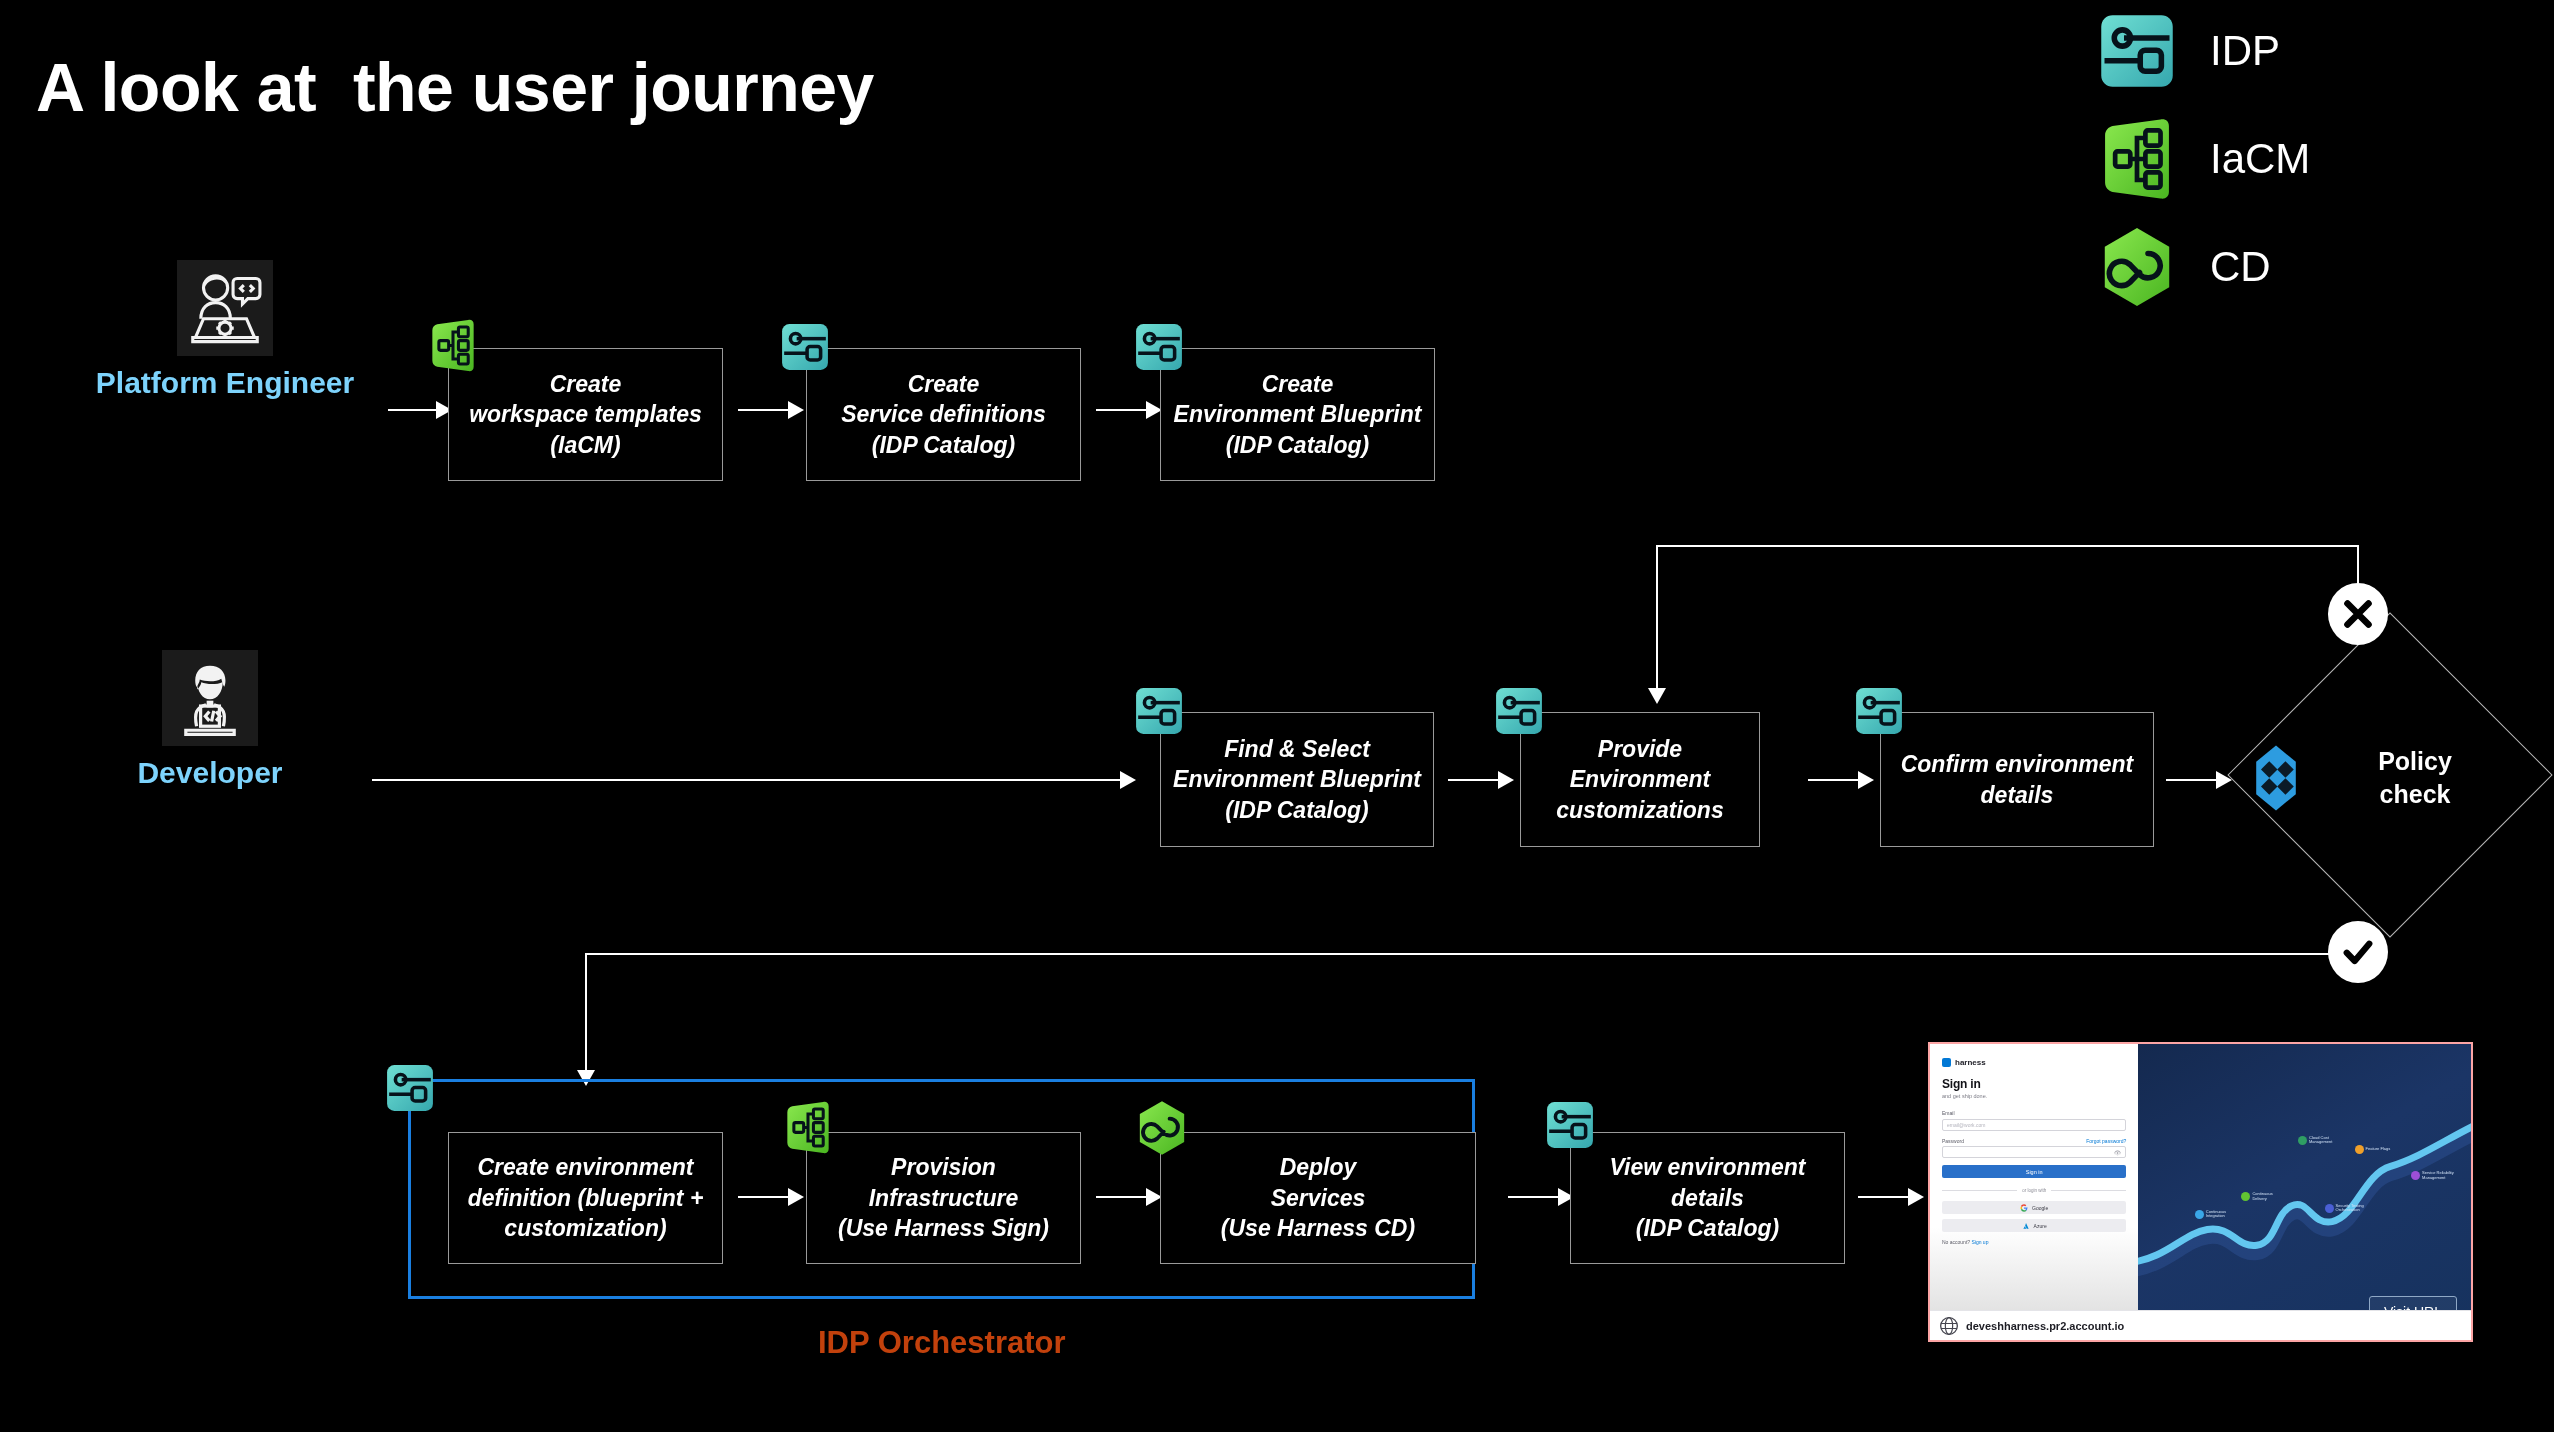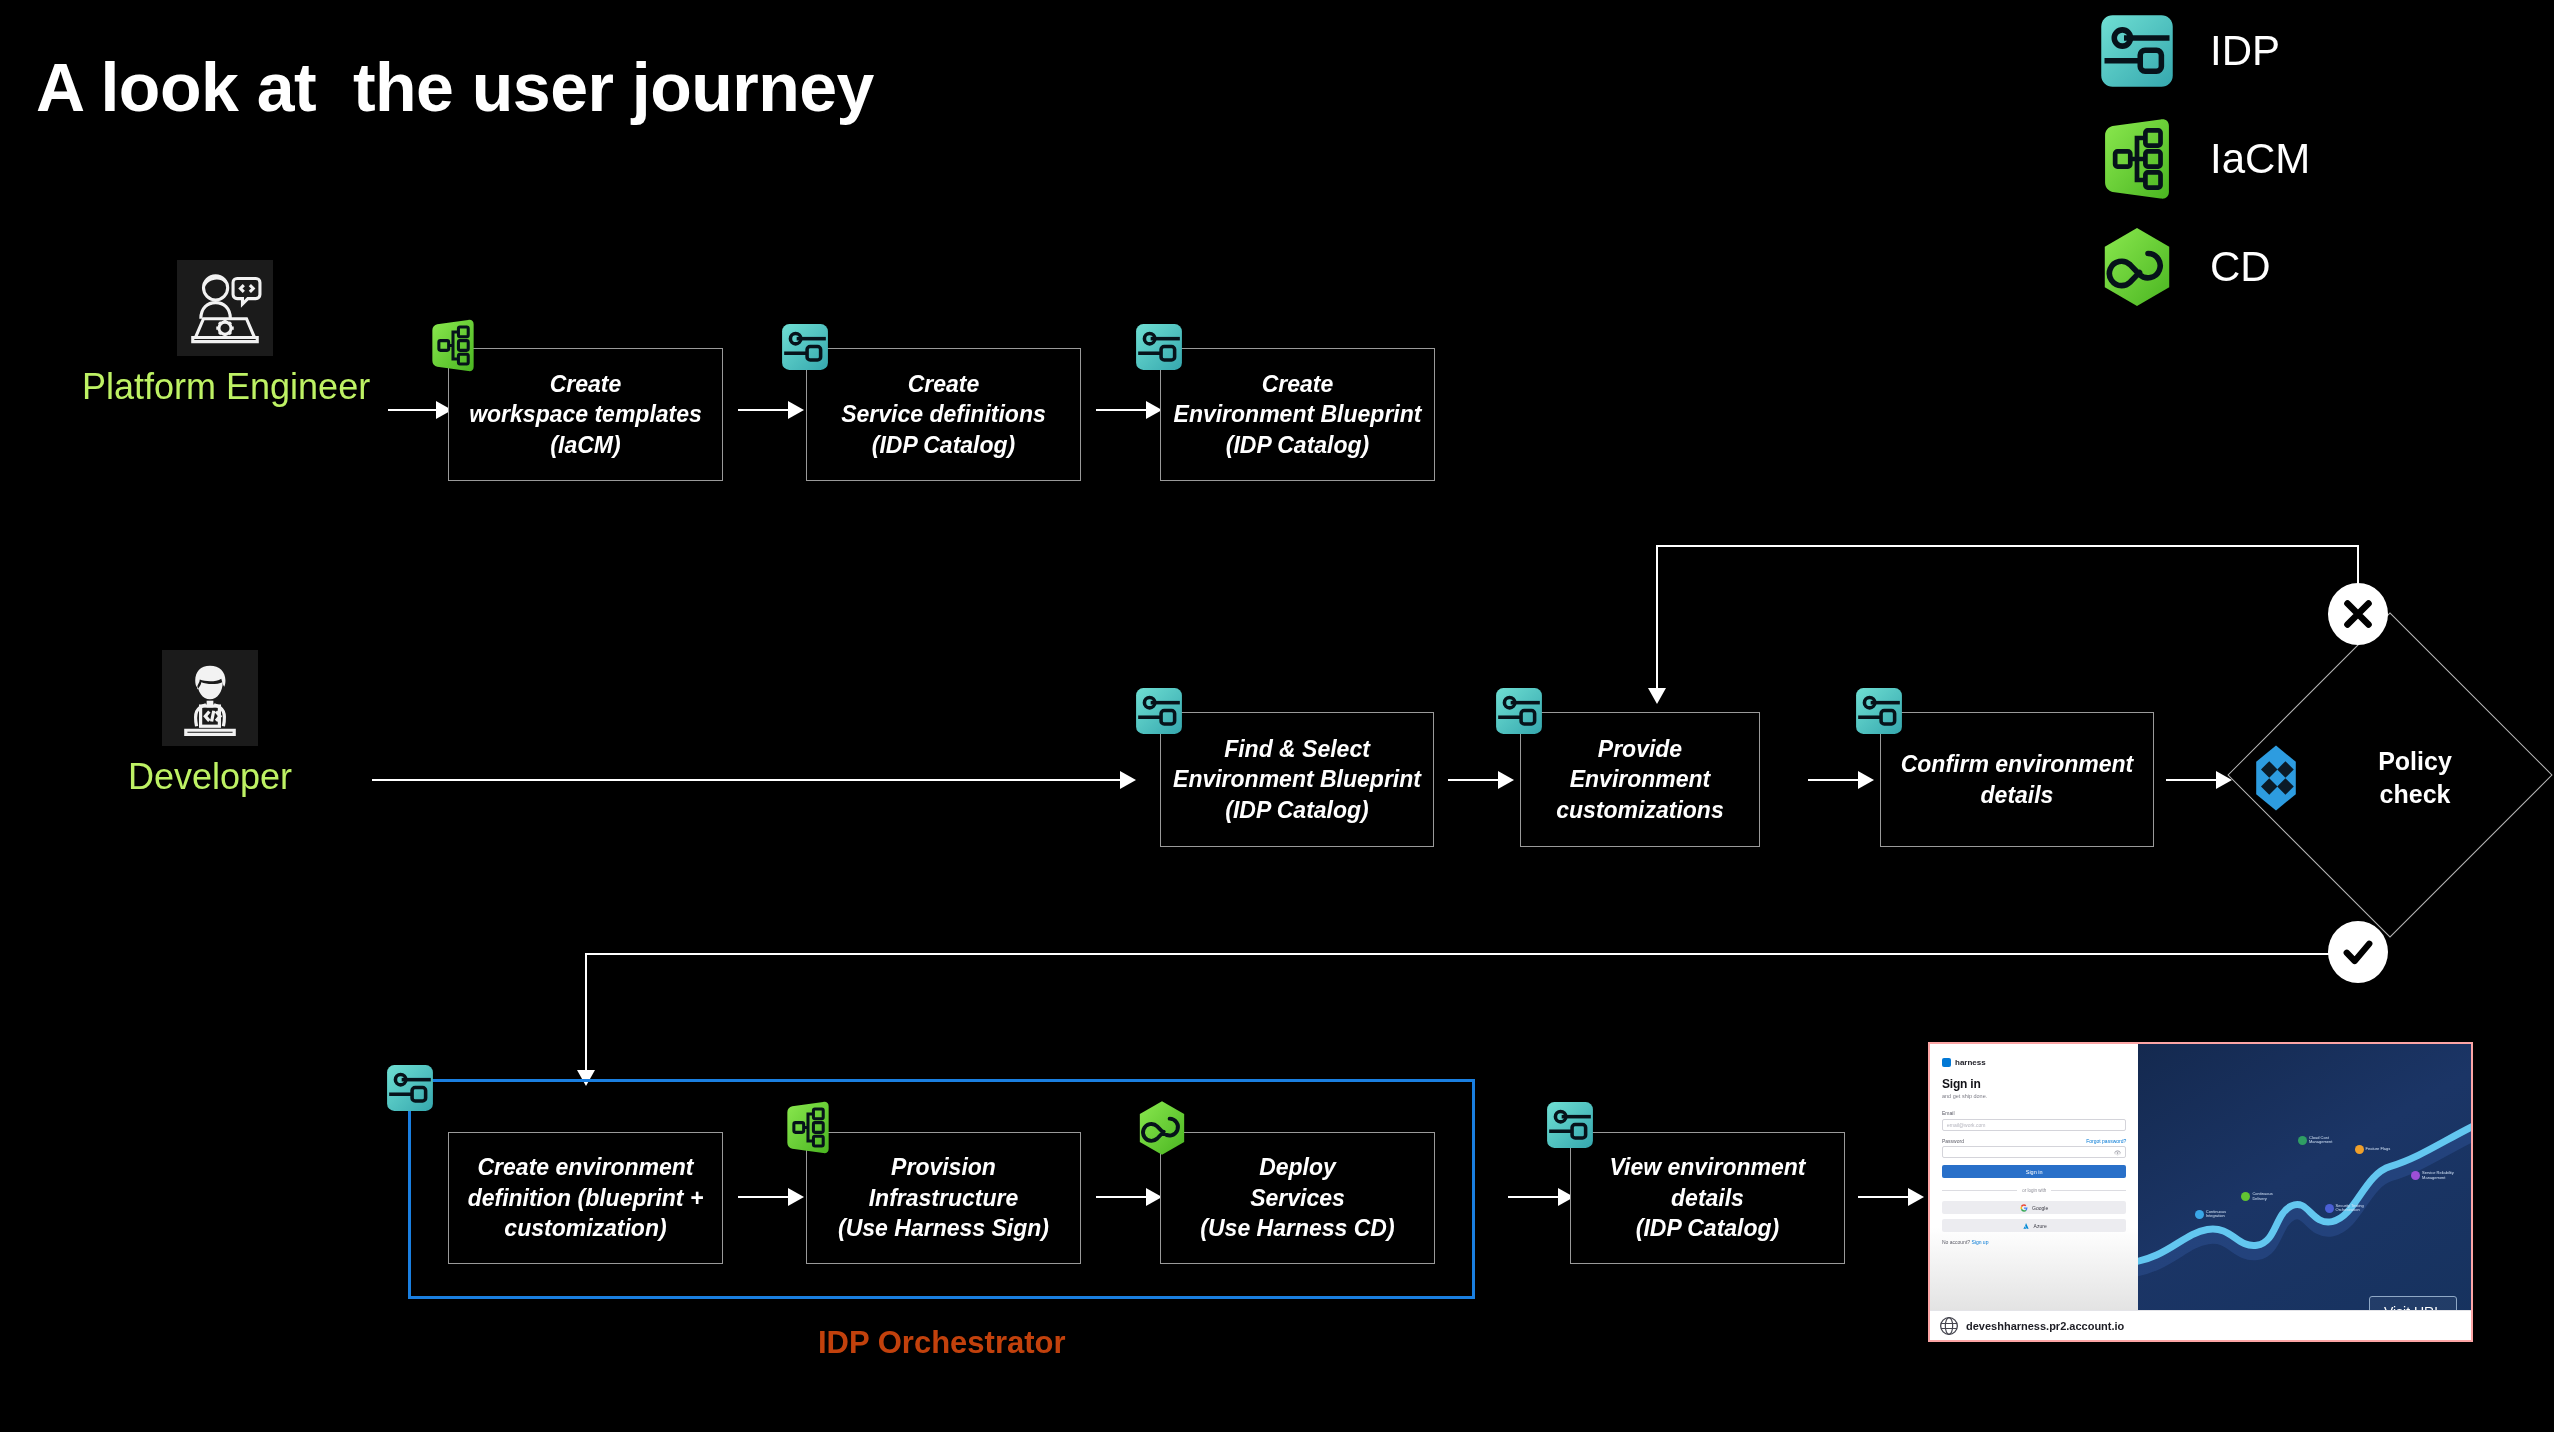--- a/index.html
+++ b/index.html
@@ -26,21 +26,21 @@
   
   .pi { position: relative; flex: 0 0 auto; }
   .pi svg { display: block; }
 
   
   .persona { position: absolute; text-align: center; }
   .persona .pic {
     width: 96px; height: 96px; background: #1b1b1b;
     margin: 0 auto; display: flex; align-items: center; justify-content: center;
   }
-  .persona .pname { color: #bef264; font-size: 36px; font-weight: normal; margin-top: 10px; white-space: nowrap; }
+  .persona .pname { color: #7dd3fc; font-size: 30px; font-weight: bold; margin-top: 10px; white-space: nowrap; }
 
   
   .pbox {
     position: absolute;
     border: 1px solid #9a9a9a;
     background: #000;
     display: flex; align-items: center; justify-content: center;
     text-align: center;
     font-style: italic;
   }
@@ -437,21 +437,21 @@
         <rect x="28" y="33" width="9" height="9" rx="1.4"></rect>
         <rect x="10" y="20.5" width="9" height="9" rx="1.4"></rect>
         <path d="M19 25 H23 M23 25 V12.5 H28 M23 25 V37.5 H28"></path>
       </g>
     </svg>
   </span>
 
   <div class="ln hline" style="left:1096px; top:1196px; width:52px;"></div>
   <div class="arrow-r" style="left:1146px; top:1188px;"></div>
 
-  <div class="pbox" style="left:1160px; top:1132px; width:275px; height:132px;">
+  <div class="pbox" style="left:1160px; top:1132px; width:316px; height:132px;">
     <div class="ptext">Deploy
 Services
 (Use Harness CD)</div>
   </div>
   <span class="badge" style="left:1135px; top:1100px;">
     <svg width="54" height="56" viewBox="0 0 46 48">
       <path d="M23 1 L42 12 L42 36 L23 47 L4 36 L4 12 Z" fill="url(#gCd)"></path>
       <path d="M29.5 16 a7.2 7.2 0 1 1 -5 12.4 l-5.6 -5.8 a7.2 7.2 0 1 0 -5 12.4 a7.2 7.2 0 0 0 5 -2 l5.6 -5.8" fill="none" stroke="#06121a" stroke-width="3.3" stroke-linecap="round"></path>
     </svg>
   </span>

